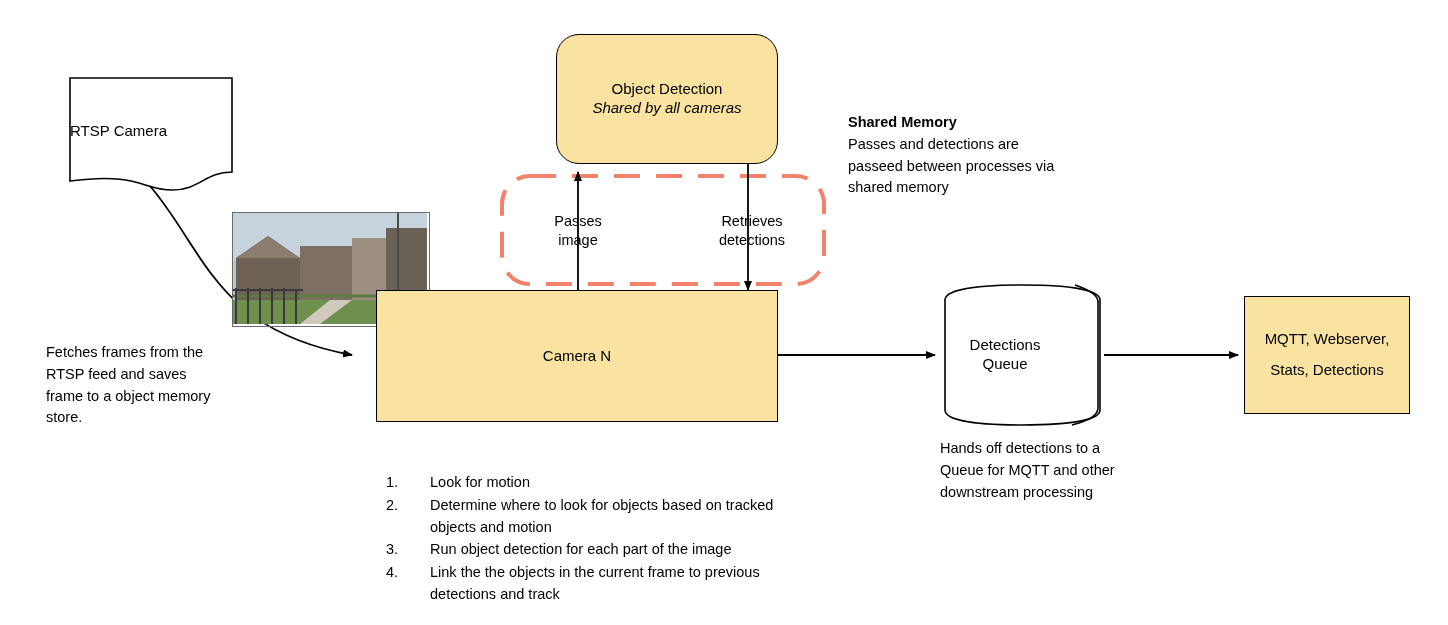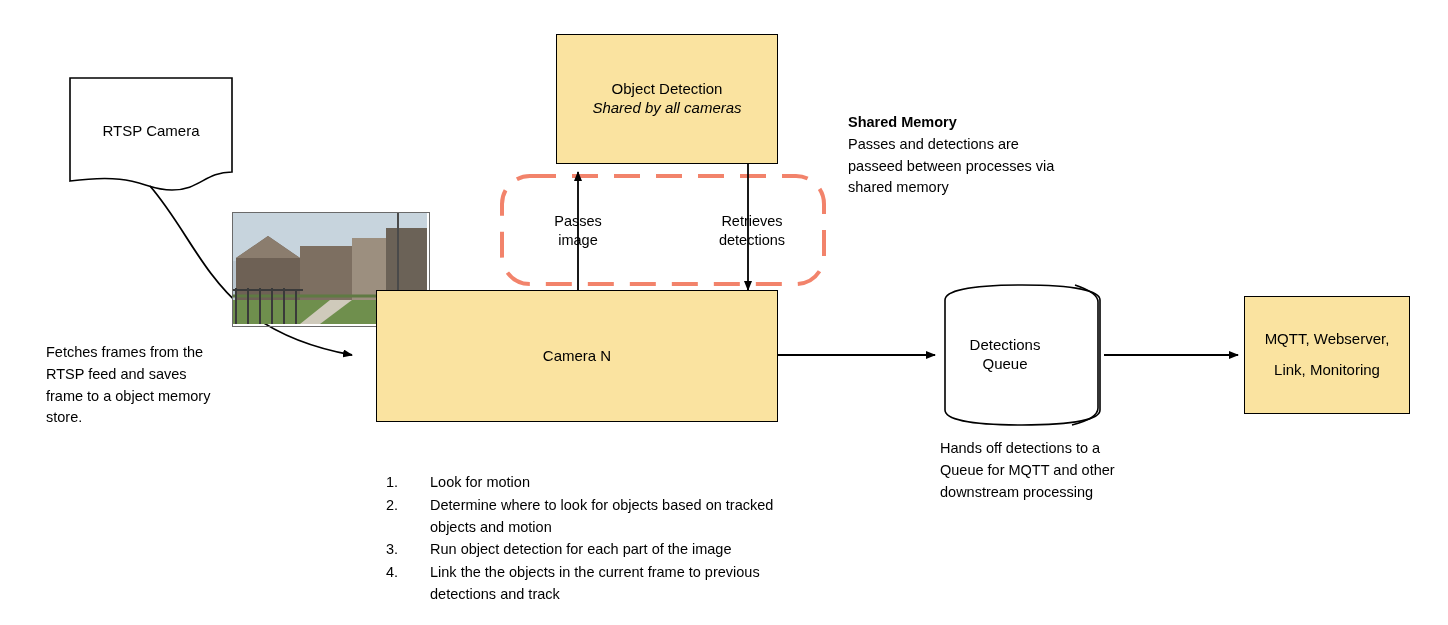--- a/index.html
+++ b/index.html
@@ -41,21 +41,20 @@
     font-size: 15px;
     line-height: 1.25;
   }
   .box .sub {
     font-style: italic;
   }
   .doc-shape {
     position: absolute;
     display: flex;
     align-items: flex-start;
-    justify-content: center;
     text-align: center;
     font-size: 15px;
   }
   .doc-label {
     position: relative;
     z-index: 2;
     padding-top: 44px;
   }
   .text-block {
     position: absolute;
@@ -154,21 +153,21 @@
         <path d="M233,290 h70"></path>
       </g>
       <path d="M398,213 v111" stroke="#4a4a4a" stroke-width="2"></path>
     </g>
   </svg>
 
   <div class="doc-shape" style="left:70px; top:78px; width:162px; height:112px;">
     <div class="doc-label">RTSP Camera</div>
   </div>
 
-  <div class="node box" style="left:556px; top:34px; width:222px; height:130px;">
+  <div class="node box" style="left:556px; top:34px; width:222px; height:130px;border-radius:23px;">
     <div>Object Detection</div>
     <div class="sub">Shared by all cameras</div>
   </div>
 
   <div class="cam-img" style="left:232px; top:212px; width:196px; height:113px; background:transparent; border:1px solid #6a6a6a;"></div>
 
   <div class="node box" style="left:376px; top:290px; width:402px; height:132px;justify-content:center;">
     <div>Camera N</div>
   </div>
 
@@ -195,21 +194,21 @@
     <div>Detections</div>
     <div>Queue</div>
   </div>
 
   <div class="text-block" style="left:940px; top:438px; width:178px;">
     <div>Hands off detections to a Queue for MQTT and other downstream processing</div>
   </div>
 
   <div class="node box" style="left:1244px; top:296px; width:166px; height:118px;gap:12px;">
     <div>MQTT, Webserver,</div>
-    <div>Link, Monitoring</div>
+    <div>Stats, Detections</div>
   </div>
 
   <div class="steps" style="left:376px; top:426px; width:420px;margin-top:46px;">
     <ol>
       <li>Look for motion</li>
       <li>Determine where to look for objects based on tracked objects and motion</li>
       <li>Run object detection for each part of the image</li>
       <li>Link the the objects in the current frame to previous detections and track</li>
     </ol>
   </div>

